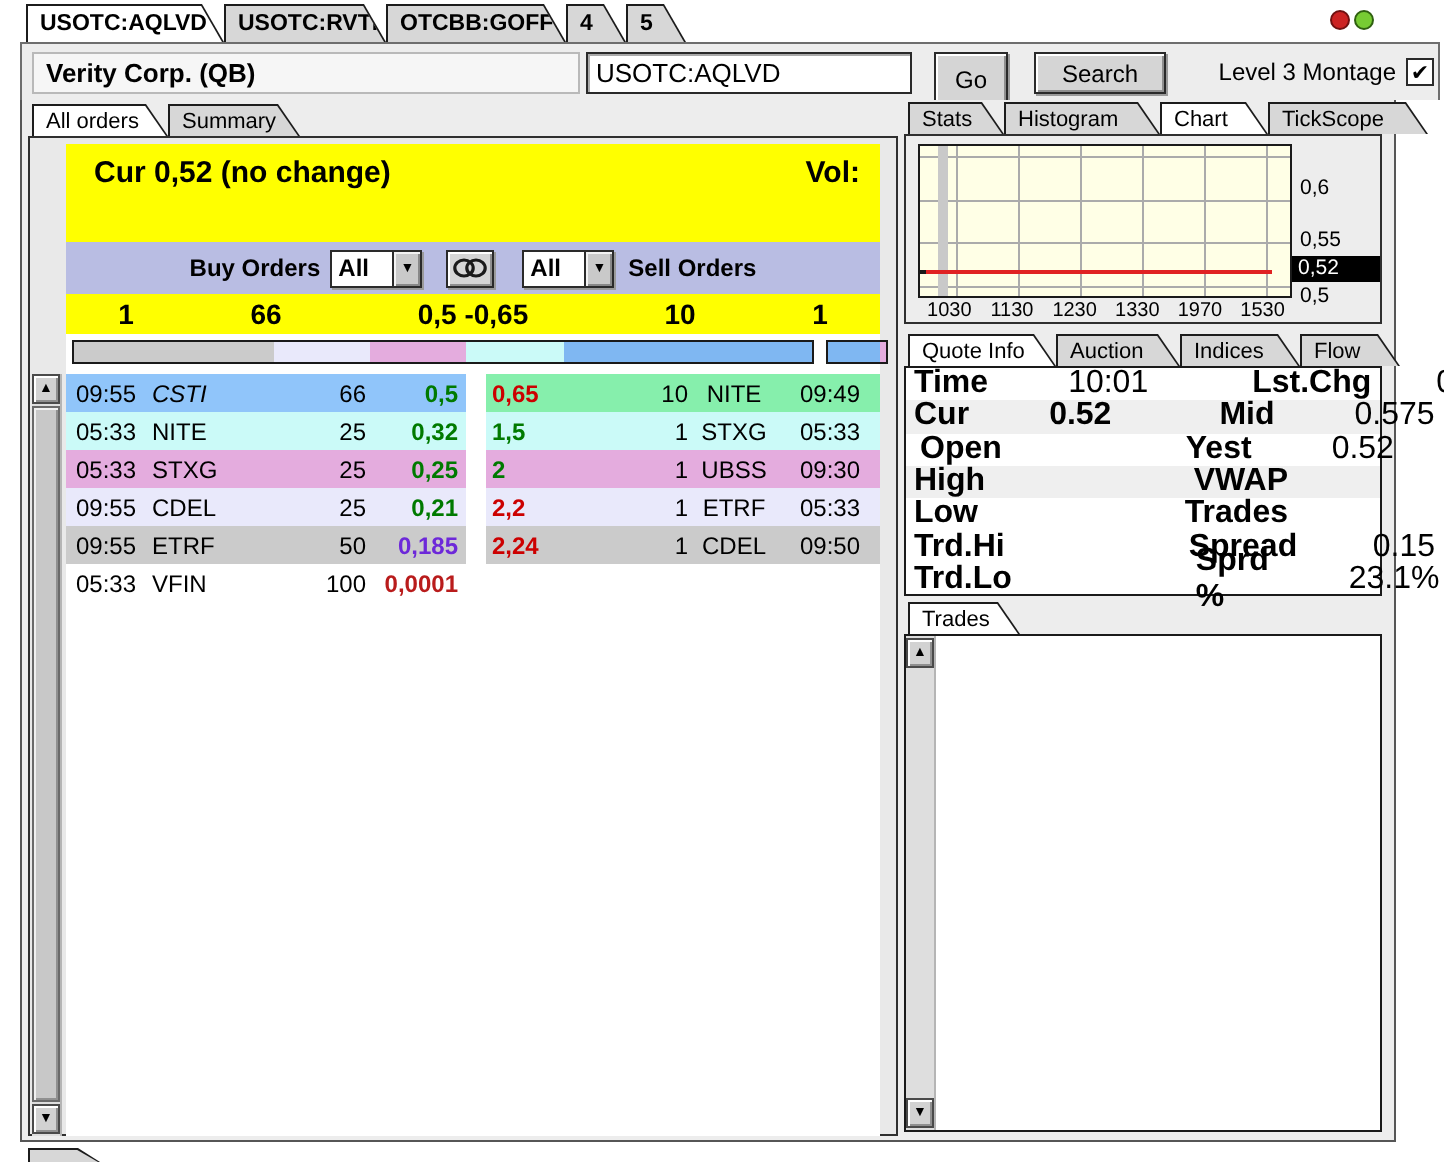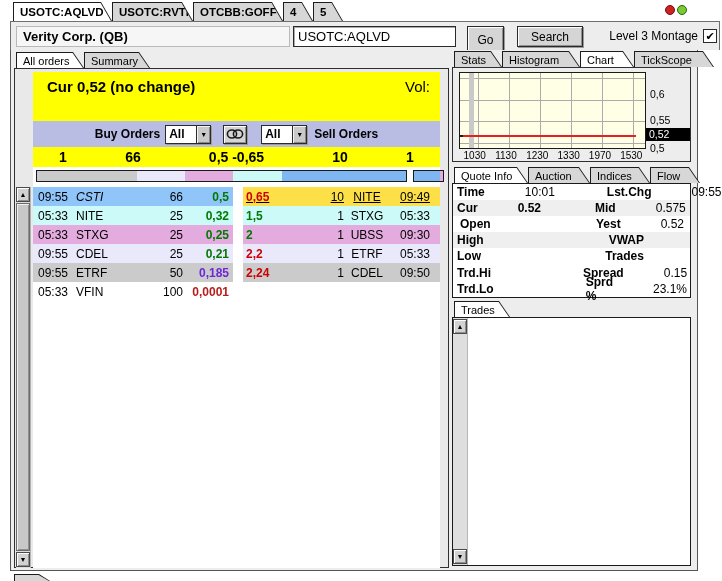--- a/index.html
+++ b/index.html
@@ -44,21 +44,21 @@
   
   .orow { position:absolute; left:33px; width:407px; height:19px; display:flex; font-size:12px; }
   .ohalf { display:flex; align-items:center; height:19px; }
   .bhalf { width:200px; }
   .gaph  { width:10px; }
   .shalf { width:197px; }
   .c { white-space:nowrap; overflow:hidden; }
   .bold { font-weight:bold; }
 
   
-  .qrow { display:flex; align-items:center; height:16.3px; font-size:12px;gap:40px; }
+  .qrow { display:flex; align-items:center; height:16.3px; font-size:16px;gap:40px; }
   .qrow.alt { background:#EFEFEF; }
   .ql { font-weight:bold; }
 
   .grid-v { position:absolute; top:0; bottom:0; width:1px; background:#ABABAB; }
   .grid-h { position:absolute; left:0; right:0; height:1px; background:#ABABAB; }
   .xlab { flex:1; text-align:center; font-size:10px; }
   .ylab { position:absolute; left:197px; font-size:10.5px; }
 </style>
 </head>
 <body>
@@ -99,21 +99,21 @@
     </div>
   <div class="tab stab" style="width:66px;">
       <span class="ti">Summary</span>
     </div>
 </div>
 
 <div class="abs" style="left:14px;top:68px;width:435px;height:500px;background:#E9E9E9;border:1px solid #2f2f2f;"></div>
 
 <div class="abs" style="left: 33px; top: 72px; width: 407px; height: 49px; background-color: rgb(255, 255, 0);">
   <div class="abs" style="left:14px;top:6px;font-size:15px;font-weight:bold;">Cur 0,52 (no change)</div>
-  <div class="abs" style="right:10px;top:6px;font-size:15px;font-weight:normal;">Vol:</div>
+  <div class="abs" style="right:10px;top:6px;font-size:15px;font-weight:bold;">Vol:</div>
 </div>
 
 <div class="abs" style="left: 33px; top: 121px; width: 407px; height: 26px; display: flex; align-items: center; justify-content: center; background-color: rgb(185, 189, 227);">
   <span style="font-size:12px;font-weight:bold;">Buy Orders</span>
   <div class="combo" style="width:46px;height:19px;margin-left:5px;">
     <span class="cval">All</span>
     <span class="cbtn">▼</span>
   </div>
   <div class="btn" style="width:24px;height:19px;margin-left:12px;">
     <svg width="18" height="12" viewBox="0 0 18 12">
@@ -151,21 +151,21 @@
 </div>
 
 <div class="orow" style="top:187px;">
   <div class="ohalf bhalf" style="background-color: rgb(144, 197, 250);">
     <span class="c" style="width:40px;padding-left:5px;">09:55</span>
     <span class="c" style="width:64px;padding-left:3px;font-style:italic;">CSTI</span>
     <span class="c" style="flex:1;text-align:right;">66</span>
     <span class="c bold" style="width: 50px; text-align: right; padding-right: 4px; color: rgb(0, 122, 0);">0,5</span>
   </div>
   <div class="ohalf gaph"></div>
-  <div class="ohalf shalf" style="background-color: #fde047; text-decoration: underline;">
+  <div class="ohalf shalf" style="background-color: #86efac;">
     <span class="c bold" style="flex: 1 1 0%; padding-left: 3px; color: rgb(204, 0, 0);">0,65</span>
     <span class="c" style="width:50px;text-align:right;">10</span>
     <span class="c" style="width:46px;text-align:center;">NITE</span>
     <span class="c" style="width:50px;text-align:center;">09:49</span>
   </div>
 </div>
 <div class="orow" style="top:206px;">
   <div class="ohalf bhalf" style="background-color: rgb(203, 250, 248);">
     <span class="c" style="width:40px;padding-left:5px;">05:33</span>
     <span class="c" style="width:64px;padding-left:3px;">NITE</span>

